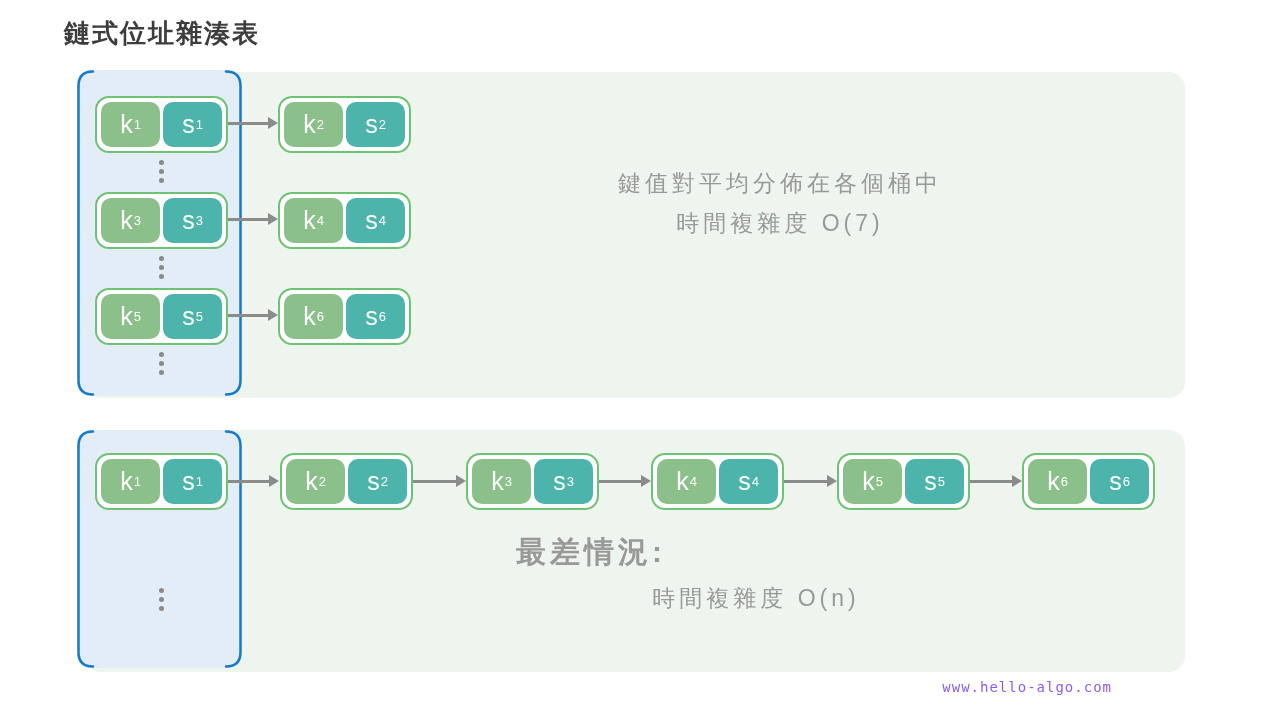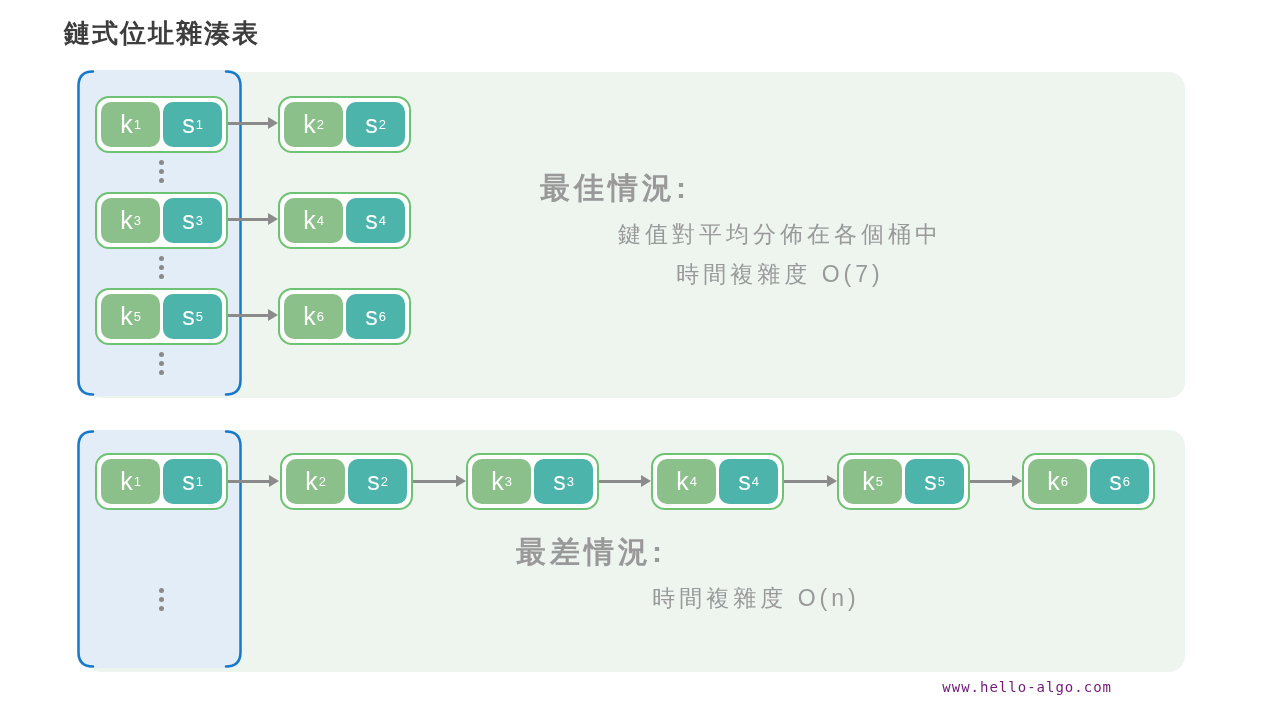--- a/index.html
+++ b/index.html
@@ -53,21 +53,21 @@
   .dots{position:absolute;display:flex;flex-direction:column;gap:4px;}
   .dots i{width:5px;height:5px;border-radius:50%;background:#8a8a8a;}
 
   .caption{position:absolute;width:480px;color:#999999;}
   .cap-head{font-size:30px;font-weight:bold;letter-spacing:4px;margin-bottom:10px;}
   .cap-line{font-size:23px;letter-spacing:4px;margin-bottom:9px;white-space:nowrap;text-align:center;}
 
   .watermark{
     position:absolute;right:48px;top:679px;
     font-family:"DejaVu Sans Mono","Liberation Mono",monospace;
-    font-size:14px;color:#701a75;letter-spacing:1px;
+    font-size:14px;color:#8b5cf6;letter-spacing:1px;
   }
 </style>
 </head>
 <body>
 
 <div class="canvas">
 
   <div class="diagram-title">鏈式位址雜湊表</div>
 
   <div class="panel top"></div>
@@ -154,21 +154,20 @@
         <sub>6</sub>
       </div>
   </div>
   <div class="dots" style="left:159px;top:352px;">
       <i></i>
       <i></i>
       <i></i>
     </div>
 
   <div class="caption" style="left:540px;top:168px;">
-    <div class="cap-head">最佳情況:</div>
     <div class="cap-line">鍵值對平均分佈在各個桶中</div>
     <div class="cap-line">時間複雜度 O(7)</div>
   </div>
 
   <div class="panel bottom"></div>
 
   <div class="bucket bottom">
     <svg width="165" height="238" viewBox="0 0 165 238">
       <path d="M 16 1.5 Q 1.5 1.5 1.5 16 L 1.5 222 Q 1.5 236.5 16 236.5" fill="none" stroke="#1779c9" stroke-width="2.5" stroke-linecap="round"></path>
       <path d="M 149 1.5 Q 163.5 1.5 163.5 16 L 163.5 222 Q 163.5 236.5 149 236.5" fill="none" stroke="#1779c9" stroke-width="2.5" stroke-linecap="round"></path>

